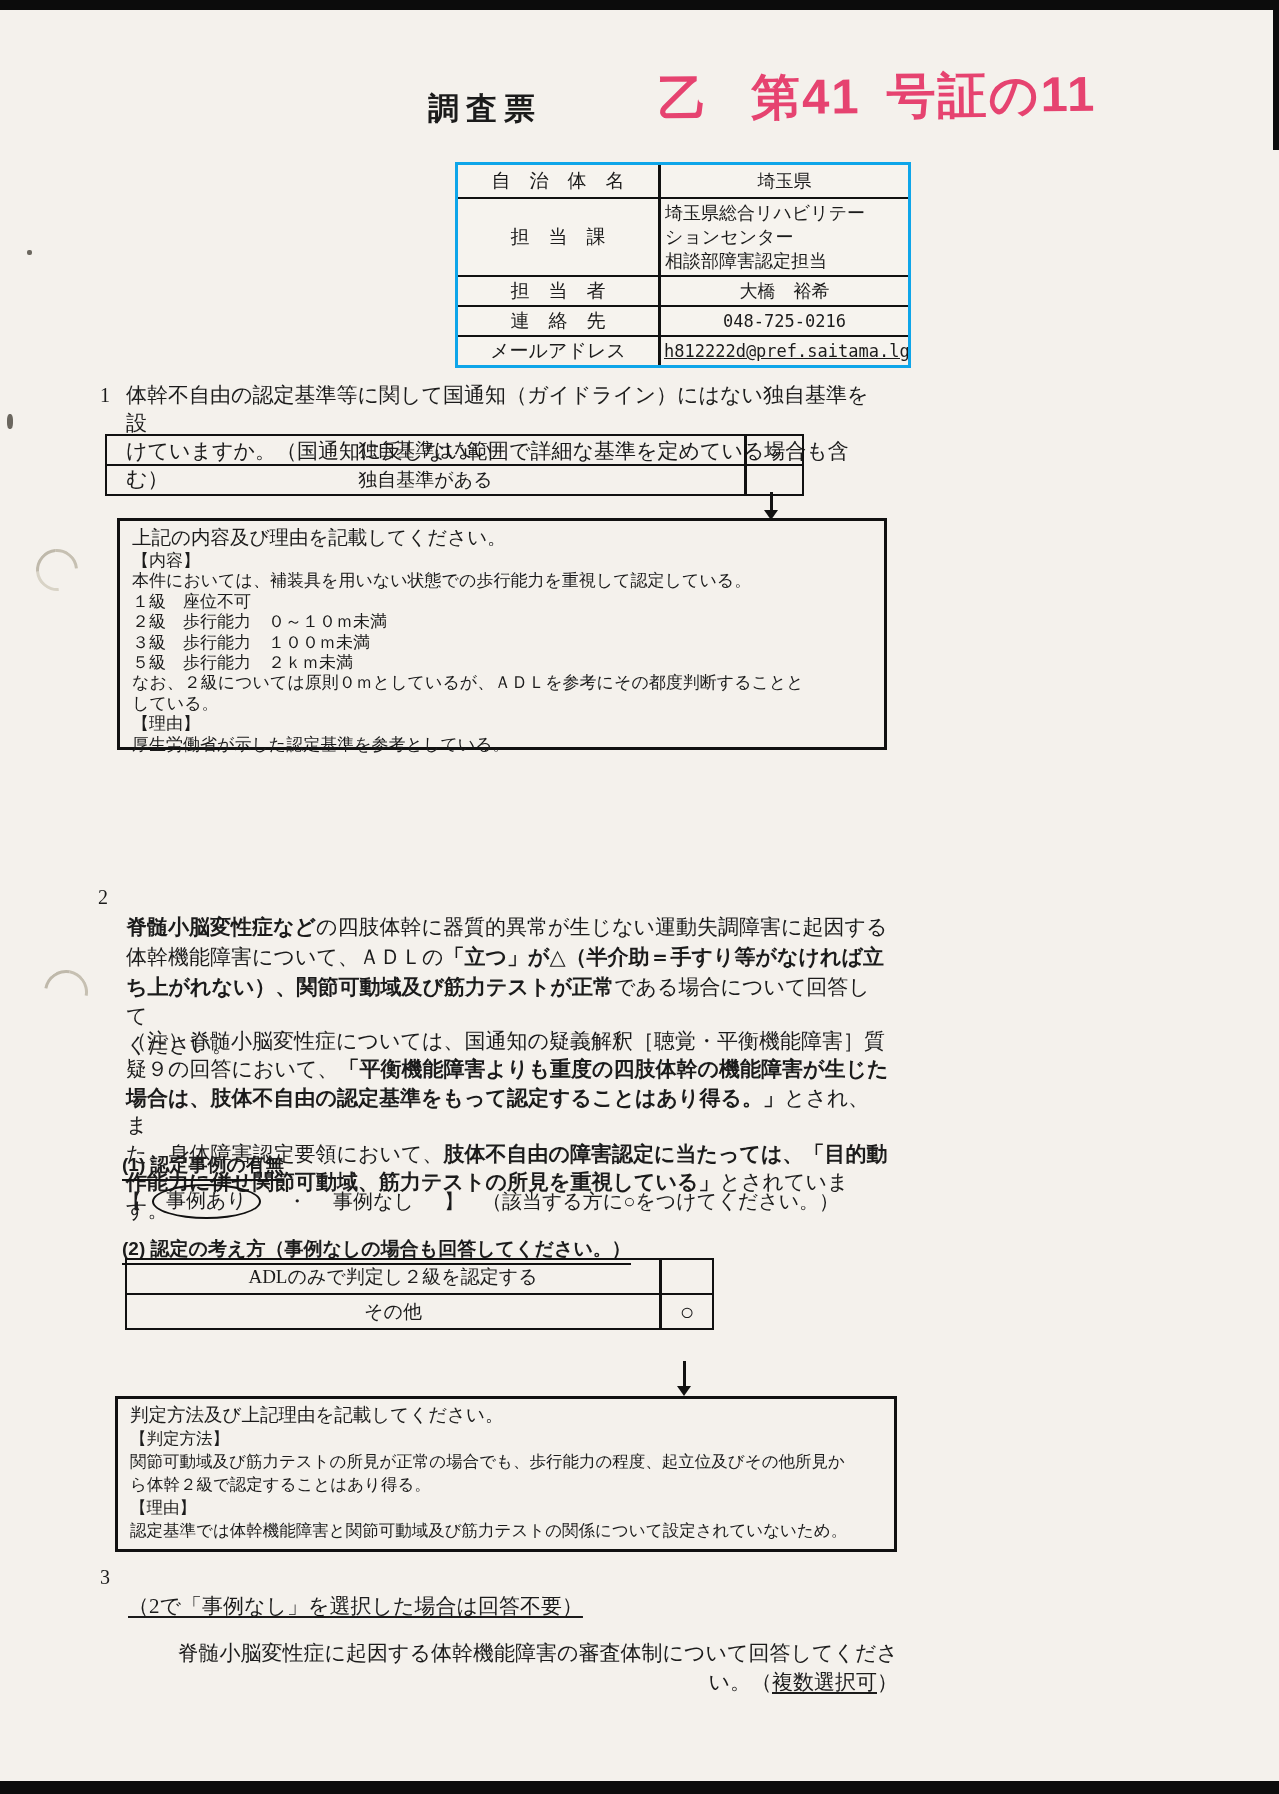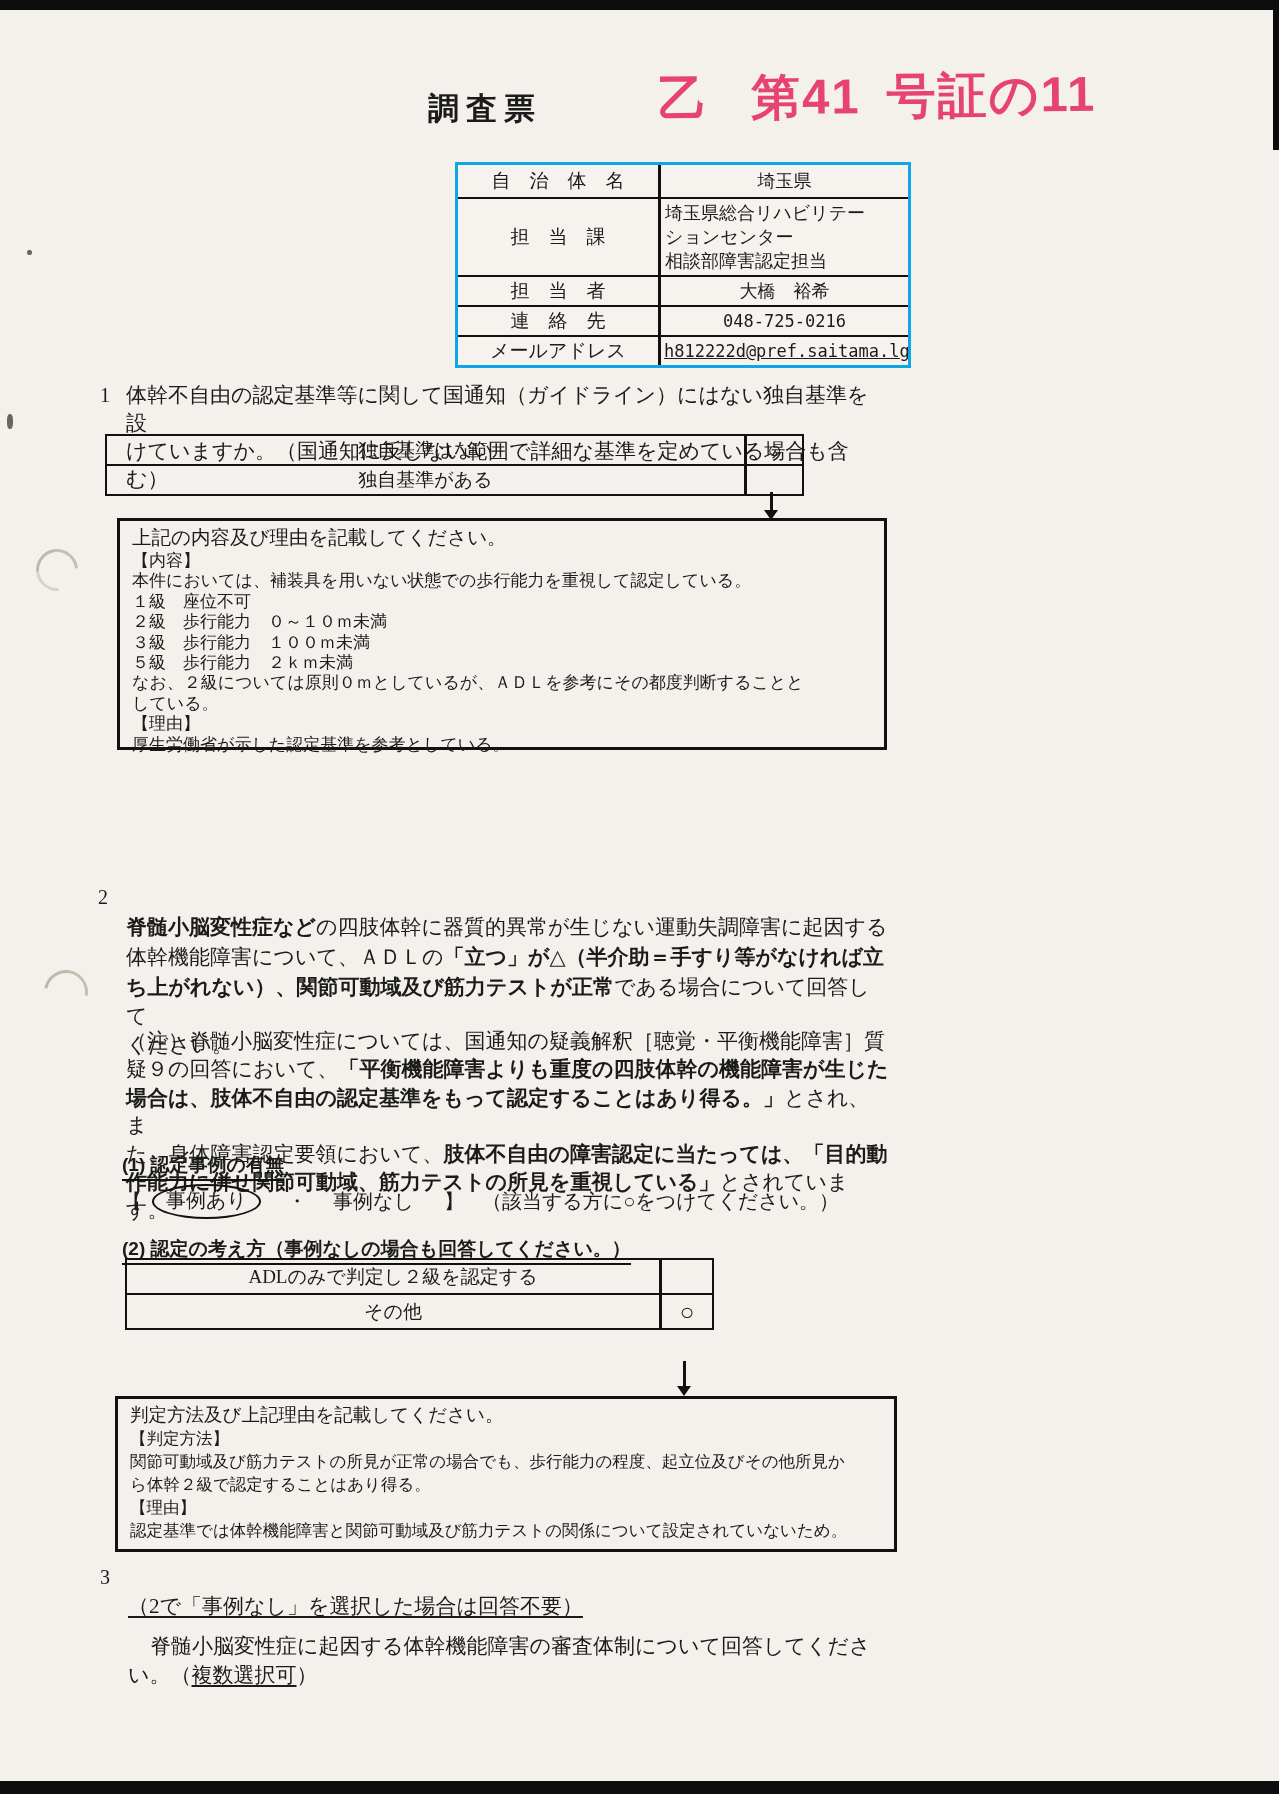--- a/index.html
+++ b/index.html
@@ -62,21 +62,21 @@
     font-weight:bold;font-size:19px;border-bottom:2px solid #111;
     display:inline-block;padding-bottom:1px;}
   .yn-line{display:flex;align-items:center;font-size:20px;}
   .ellipse{border:2px solid #111;border-radius:50%;padding:1px 12px 3px;
     margin-left:10px;}
   .yn-line .dot{margin-left:26px;}
   .yn-line .no{margin-left:26px;}
   .yn-line .close{margin-left:30px;}
   .yn-line .note{margin-left:18px;}
   .u{text-decoration:underline;text-underline-offset:3px;}
-  .q3-para{margin-top:11px;text-indent:22px;}
+  .q3-para{margin-top:18px;text-indent:22px;text-align:right;}
 </style>
 </head>
 <body>
 
 <div class="page">
 
   <div class="abs bar" style="left:0;top:0;width:1279px;height:10px;"></div>
   <div class="abs bar" style="left:0;top:1781px;width:1279px;height:13px;"></div>
   <div class="abs bar" style="left:1273px;top:0;width:6px;height:150px;"></div>
   <div class="abs hole" style="left:36px;top:549px;width:36px;height:36px;border-color:#c6c0b2 transparent #d8d3c6 #bfb9ab;transform:rotate(40deg);"></div>

